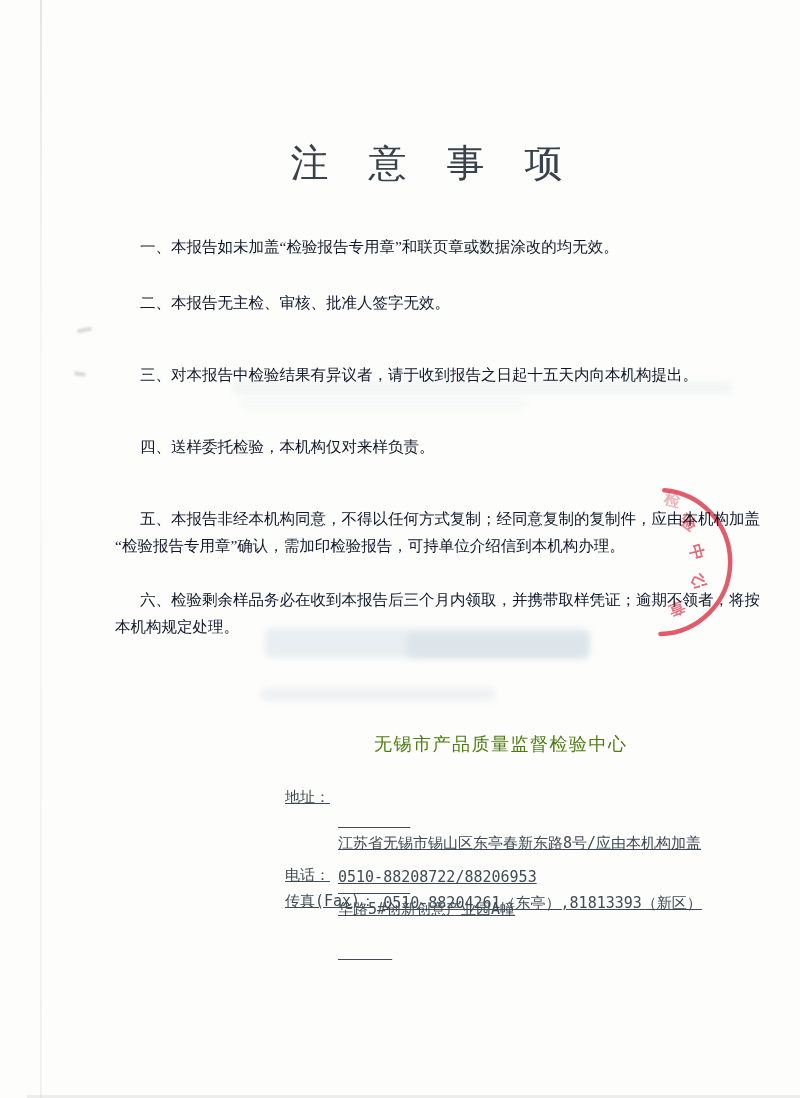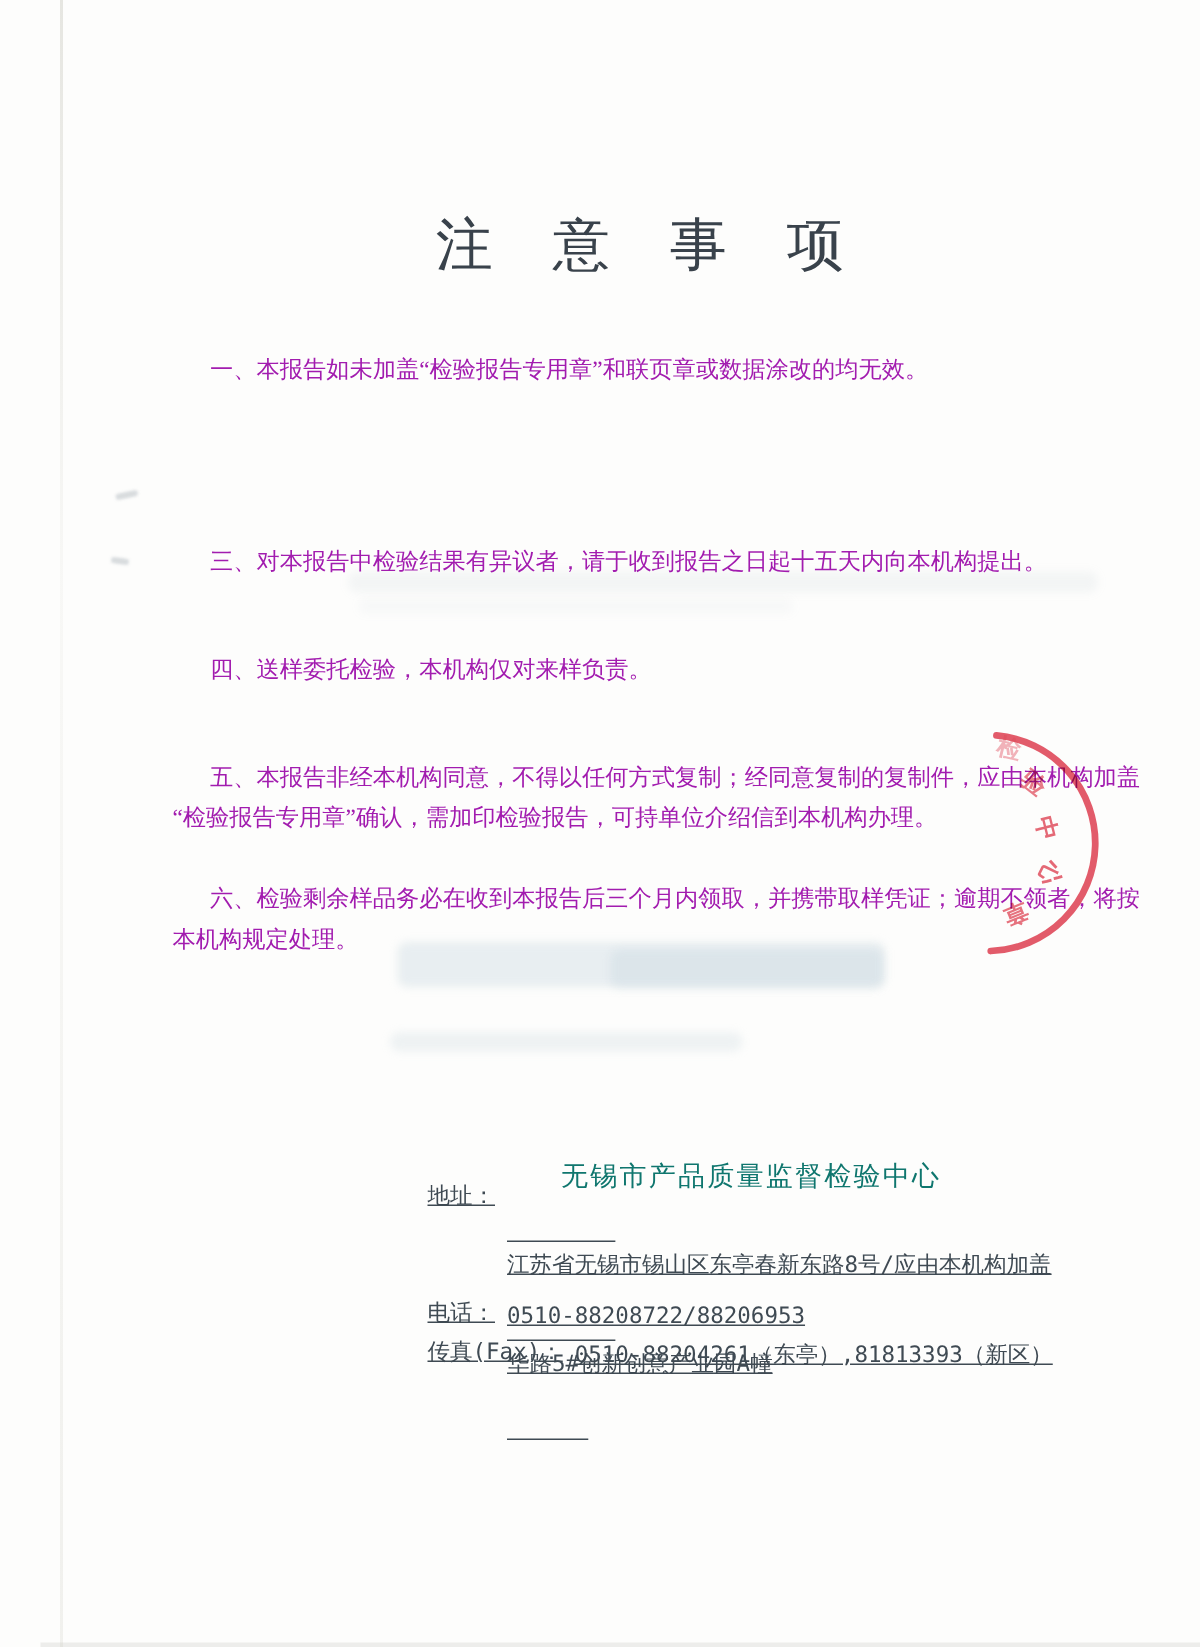--- a/index.html
+++ b/index.html
@@ -35,29 +35,29 @@
   .title{
     position:absolute;top:138px;left:0;width:100%;
     text-align:center;font-size:38px;font-weight:500;
     color:#39424b;letter-spacing:1px;white-space:pre;
   }
 
   
   .notice{
     position:absolute;left:88px;
     font-size:15.5px;line-height:27px;
-    color:#a21caf;white-space:nowrap;
+    color:#0f172a;white-space:nowrap;
   }
   .nline{white-space:pre;}
   .nline.indent{padding-left:25px;}
 
   
   .org{
-    position:absolute;left:347px;top:772px;
-    font-size:18px;letter-spacing:1.5px;color:#0f766e;white-space:pre;
+    position:absolute;left:347px;top:732px;
+    font-size:18px;letter-spacing:1.5px;color:#4d7c0f;white-space:pre;
   }
   .contact{
     position:absolute;left:258px;top:788px;width:480px;height:170px;
     font-family:"DejaVu Sans Mono","Liberation Mono",monospace;
     font-size:15px;color:#3f4a53;
   }
   .crow{position:absolute;left:0;display:flex;align-items:flex-start;text-decoration:underline;}
   .crow.r-addr{top:0;}
   .crow.r-post{top:52px;}
   .crow.r-phone{top:78px;}
@@ -88,20 +88,23 @@
   <div class="ghost g1"></div>
   <div class="ghost g2"></div>
   <div class="ghost g3"></div>
   <div class="ghost g4"></div>
   <div class="ghost g5"></div>
 
   <div class="title">注　意　事　项</div>
 
   <div class="notice" style="top:233px">
     <div class="nline indent">一、本报告如未加盖“检验报告专用章”和联页章或数据涂改的均无效。</div>
+  </div>
+  <div class="notice" style="top:289px">
+    <div class="nline indent">二、本报告无主检、审核、批准人签字无效。</div>
   </div>
   <div class="notice" style="top:361px">
     <div class="nline indent">三、对本报告中检验结果有异议者，请于收到报告之日起十五天内向本机构提出。</div>
   </div>
   <div class="notice" style="top:433px">
     <div class="nline indent">四、送样委托检验，本机构仅对来样负责。</div>
   </div>
   <div class="notice" style="top:505px">
     <div class="nline indent">五、本报告非经本机构同意，不得以任何方式复制；经同意复制的复制件，应由本机构加盖</div>
     <div class="nline">“检验报告专用章”确认，需加印检验报告，可持单位介绍信到本机构办理。</div>

